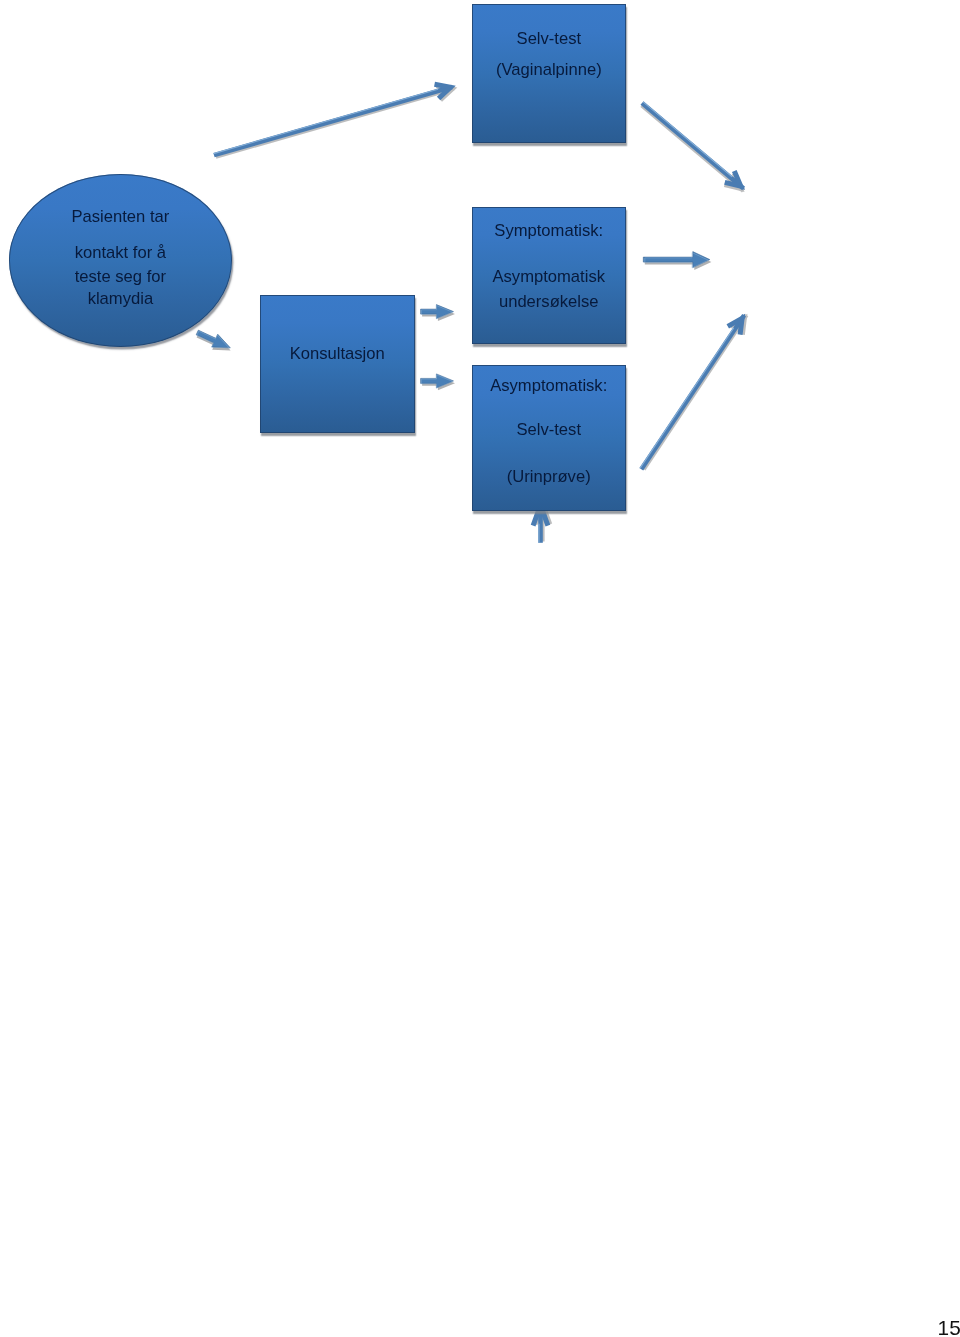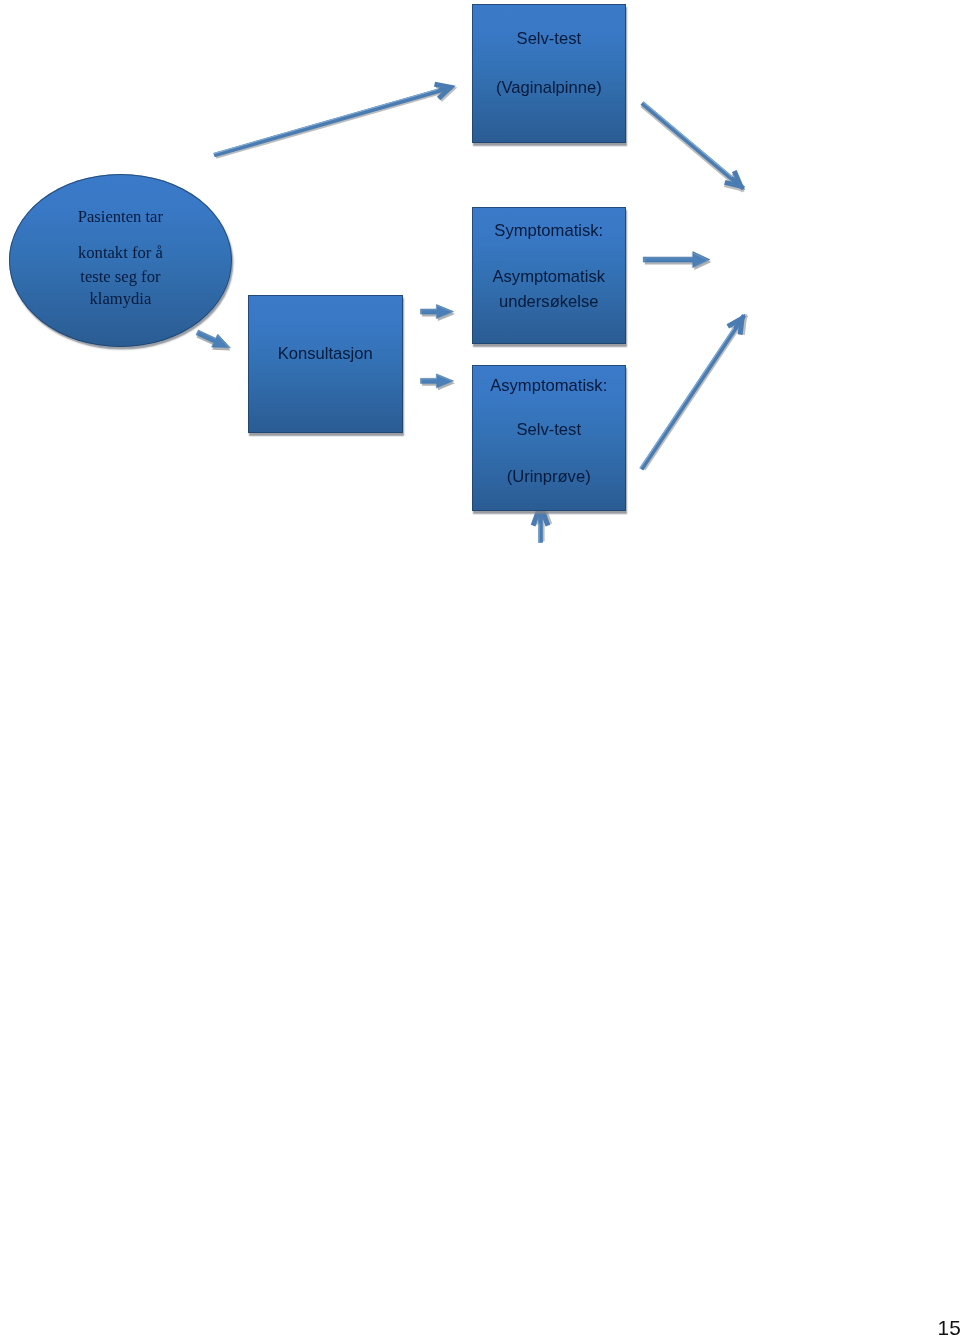--- a/index.html
+++ b/index.html
@@ -17,21 +17,20 @@
   .rect{
     background:linear-gradient(180deg,#3a7ac8 0%,#3978c5 20%,#3371b4 50%,#2f66a3 75%,#2a5c92 100%);
     box-shadow:inset 0 0 0 1px rgba(32,66,108,.85), 1.0px 2.6px 1.3px rgba(128,132,139,.8);
     padding-left:20px;
   }
   
   .ell{
     border-radius:50%;
     background:linear-gradient(180deg,#3a7ac8 0%,#3978c5 20%,#3371b4 50%,#2f66a3 75%,#2a5c92 100%);
     box-shadow:inset 0 0 0 1px rgba(32,66,108,.8), 1.4px 2.6px 1.6px rgba(126,130,137,.8);
-    font-family:Liberation Serif, serif;
   }
   
   .redbox{
     border-radius:23px;
     border:1.6px solid #b01c22;
     background:linear-gradient(180deg,#fffdfd 0%,#fef2f2 16%,#fce2e2 31%,#fdc7c6 43%,#fcadad 53%,#fd8b89 64%,#fe6a68 74%,#fe4644 84%,#fe2222 94%,#fe1010 100%);
     box-shadow:1.6px 2.6px 1.6px rgba(150,152,156,.7);
     color:#181414;
   }
 
@@ -118,31 +117,31 @@
           <path d="M0 0 H35.5" fill="none" stroke="#4a7cb2" stroke-width="4.6" stroke-linecap="butt"></path>
           <path d="M17.1 -7.4 L37.8 0 L17.1 7.4" fill="none" stroke="#4a7cb2" stroke-width="5.0" stroke-linejoin="miter" stroke-linecap="butt"></path>
           <path d="M0 -1.55 H19.1" fill="none" stroke="#85afd8" stroke-width="1.1" stroke-linecap="butt"></path>
         </g>
       </g>
     </g>
   </svg>
 
   <div class="node rect" style="left:472px;top:3.7px;width:153.7px;height:139px;">
     <div class="tl" style="top:24.7px">Selv-test</div>
-    <div class="tl" style="top:73px">(Vaginalpinne)</div>
+    <div class="tl" style="top:55px">(Vaginalpinne)</div>
   </div>
 
   <div class="node ell" style="left:8.9px;top:173.5px;width:223px;height:173.5px;">
     <div class="tl" style="top:32.4px">Pasienten tar</div>
     <div class="tl" style="top:68px">kontakt for å</div>
     <div class="tl" style="top:92px">teste seg for</div>
     <div class="tl" style="top:114px">klamydia</div>
   </div>
 
-  <div class="node rect" style="left:248px;top:295.2px;width:154.5px;height:138.3px;">
+  <div class="node rect" style="left:260px;top:295.2px;width:154.5px;height:138.3px;">
     <div class="tl" style="top:47.8px">Konsultasjon</div>
   </div>
 
   <div class="node rect" style="left:471.7px;top:207.3px;width:154.1px;height:137px;">
     <div class="tl" style="top:13px">Symptomatisk:</div>
     <div class="tl" style="top:59px">Asymptomatisk</div>
     <div class="tl" style="top:83.8px">undersøkelse</div>
   </div>
 
   <div class="node rect" style="left:471.7px;top:365px;width:154.1px;height:146px;">

